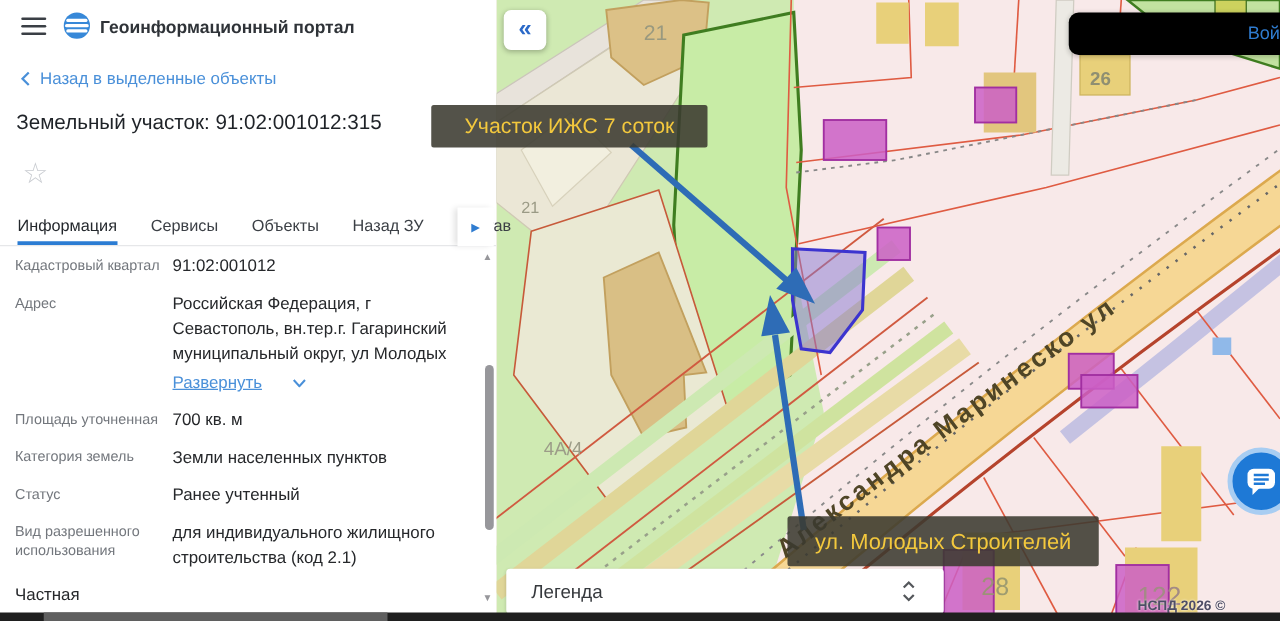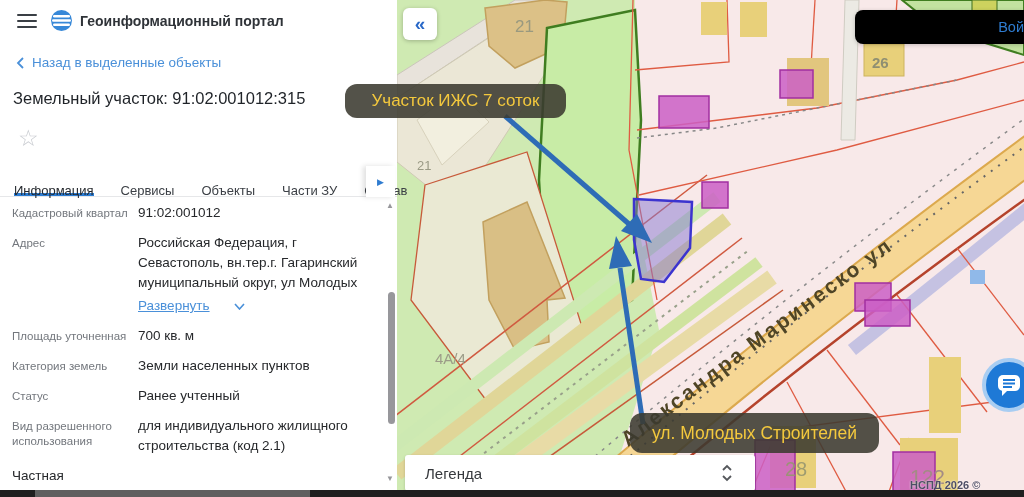--- a/index.html
+++ b/index.html
@@ -11,39 +11,39 @@
   .panel{position:absolute;left:0;top:0;width:397px;height:490px;background:#fff;z-index:4;}
   .hdr{position:absolute;left:0;top:0;width:397px;height:44px;}
   .burger{position:absolute;left:17px;top:14px;width:20px;height:14px;cursor:pointer;}
   .burger div{height:2px;background:#3a3f45;margin-bottom:4px;border-radius:1px;}
   .logo{position:absolute;left:50px;top:9px;}
   .app-title{position:absolute;left:80px;top:13px;font-size:14px;font-weight:600;color:#2f3338;}
   .back{position:absolute;left:16px;top:55px;display:flex;align-items:center;gap:8px;color:#4a90d9;font-size:13.5px;cursor:pointer;}
   .obj-title{position:absolute;left:13px;top:89px;font-size:16.5px;font-weight:500;color:#1f2328;}
   .star{position:absolute;left:18px;top:125px;font-size:23px;color:#c9ccd1;}
   .tabs{position:absolute;left:0;top:167px;width:397px;height:30px;border-bottom:1px solid #e6e7e9;display:flex;padding-left:14px;box-sizing:border-box;gap:27px;}
-  .tab{font-size:13px;color:#3c4046;line-height:27px;white-space:nowrap;cursor:pointer;margin-top:10px;}
+  .tab{font-size:13px;color:#3c4046;line-height:27px;white-space:nowrap;cursor:pointer;}
   .tab.active{color:#24282d;border-bottom:3px solid #2b7cd3;}
   .tab-more{position:absolute;left:366px;top:166px;width:29px;height:31px;background:#fff;box-shadow:-3px 0 5px rgba(0,0,0,.12);display:flex;align-items:center;justify-content:center;color:#2f7cd0;font-size:9px;cursor:pointer;}
   .rows{position:absolute;left:0;top:198px;width:385px;}
   .row{display:flex;padding:5px 0 5px 12px;}
   .row .lbl{width:126px;min-width:126px;font-size:11.5px;color:#73777d;line-height:15px;padding-top:3px;}
   .row .val{flex:1;font-size:13.5px;color:#26282b;line-height:20px;padding-right:6px;}
   .expand{display:inline-flex;align-items:center;gap:24px;color:#4a90d9;font-size:13.5px;text-decoration:underline;margin-top:3px;cursor:pointer;text-align:right;}
   
   .sb-up,.sb-down{position:absolute;left:384px;width:12px;text-align:center;font-size:8px;color:#97979b;}
   .sb-up{top:201px;} .sb-down{top:474px;}
   .sb-thumb{position:absolute;left:388px;top:292px;width:7px;height:132px;background:#97979b;border-radius:4px;}
   
   .map{position:absolute;left:397px;top:0;width:627px;height:497px;overflow:hidden;z-index:1;background:#f8e9e9;}
   
   .collapse-btn{position:absolute;left:403px;top:8px;width:34px;height:32px;background:#fff;border-radius:6px;box-shadow:0 1px 4px rgba(0,0,0,.25);display:flex;align-items:center;justify-content:center;color:#2a69c8;font-size:19px;font-weight:bold;z-index:7;cursor:pointer;}
   .login-bar{position:absolute;left:855px;top:10px;width:169px;height:34px;background:#000000;border-radius:8px 0 0 8px;box-shadow:0 1px 4px rgba(0,0,0,.2);z-index:7;display:flex;align-items:center;justify-content:flex-end;}
   .login-bar span{color:#2f7cd0;font-size:14.5px;margin-right:0px;cursor:pointer;}
-  .anno{position:absolute;background:rgba(59,58,48,.88);color:#f3c83d;display:flex;align-items:center;justify-content:center;z-index:6;border-radius:12px;}
+  .anno{position:absolute;background:rgba(59,58,48,.88);color:#f3c83d;display:flex;align-items:center;justify-content:center;z-index:6;border-radius:2px;}
   .anno1{left:345px;top:84px;width:221px;height:34px;font-size:17px;}
   .anno2{left:630px;top:413px;width:249px;height:40px;font-size:17.5px;}
   .arrows{position:absolute;left:0;top:0;z-index:5;pointer-events:none;}
   .legend{position:absolute;left:405px;top:455px;width:350px;height:36px;background:#fff;border-radius:3px;box-shadow:0 1px 3px rgba(0,0,0,.18);z-index:7;display:flex;align-items:center;}
   .legend .lg-label{font-size:15px;color:#36393d;margin-left:20px;flex:1;}
   .legend .lg-caret{margin-right:22px;cursor:pointer;display:flex;}
   .chat{position:absolute;left:982px;top:358px;width:54px;height:54px;border-radius:50%;border:4px solid #a8cdf2;box-sizing:border-box;background:#1e79d6;z-index:7;display:flex;align-items:center;justify-content:center;cursor:pointer;}
   .watermark{position:absolute;left:910px;top:479px;font-size:11px;font-weight:bold;color:#4e4e66;z-index:6;text-shadow:0 0 2px #fff;}
   .bottombar{position:absolute;left:0;top:490px;width:1024px;height:7px;background:#1f1f1f;z-index:8;}
   .bottombar .thumb{position:absolute;left:35px;top:0;width:275px;height:7px;background:#5f5f5f;}
@@ -210,21 +210,21 @@
     <span>Назад в выделенные объекты</span>
   </div>
 
   <div class="obj-title">Земельный участок: 91:02:001012:315</div>
   <div class="star">☆</div>
 
   <div class="tabs">
     <span class="tab active">Информация</span>
     <span class="tab">Сервисы</span>
     <span class="tab">Объекты</span>
-    <span class="tab">Части ЗУ</span>
+    <span class="tab">Назад ЗУ</span>
     <span class="tab">Состав</span>
   </div>
   <div class="tab-more">
       <span>▶</span>
     </div>
 
   <div class="rows">
     <div class="row">
       <div class="lbl">Кадастровый квартал</div>
       <div class="val">91:02:001012</div>

